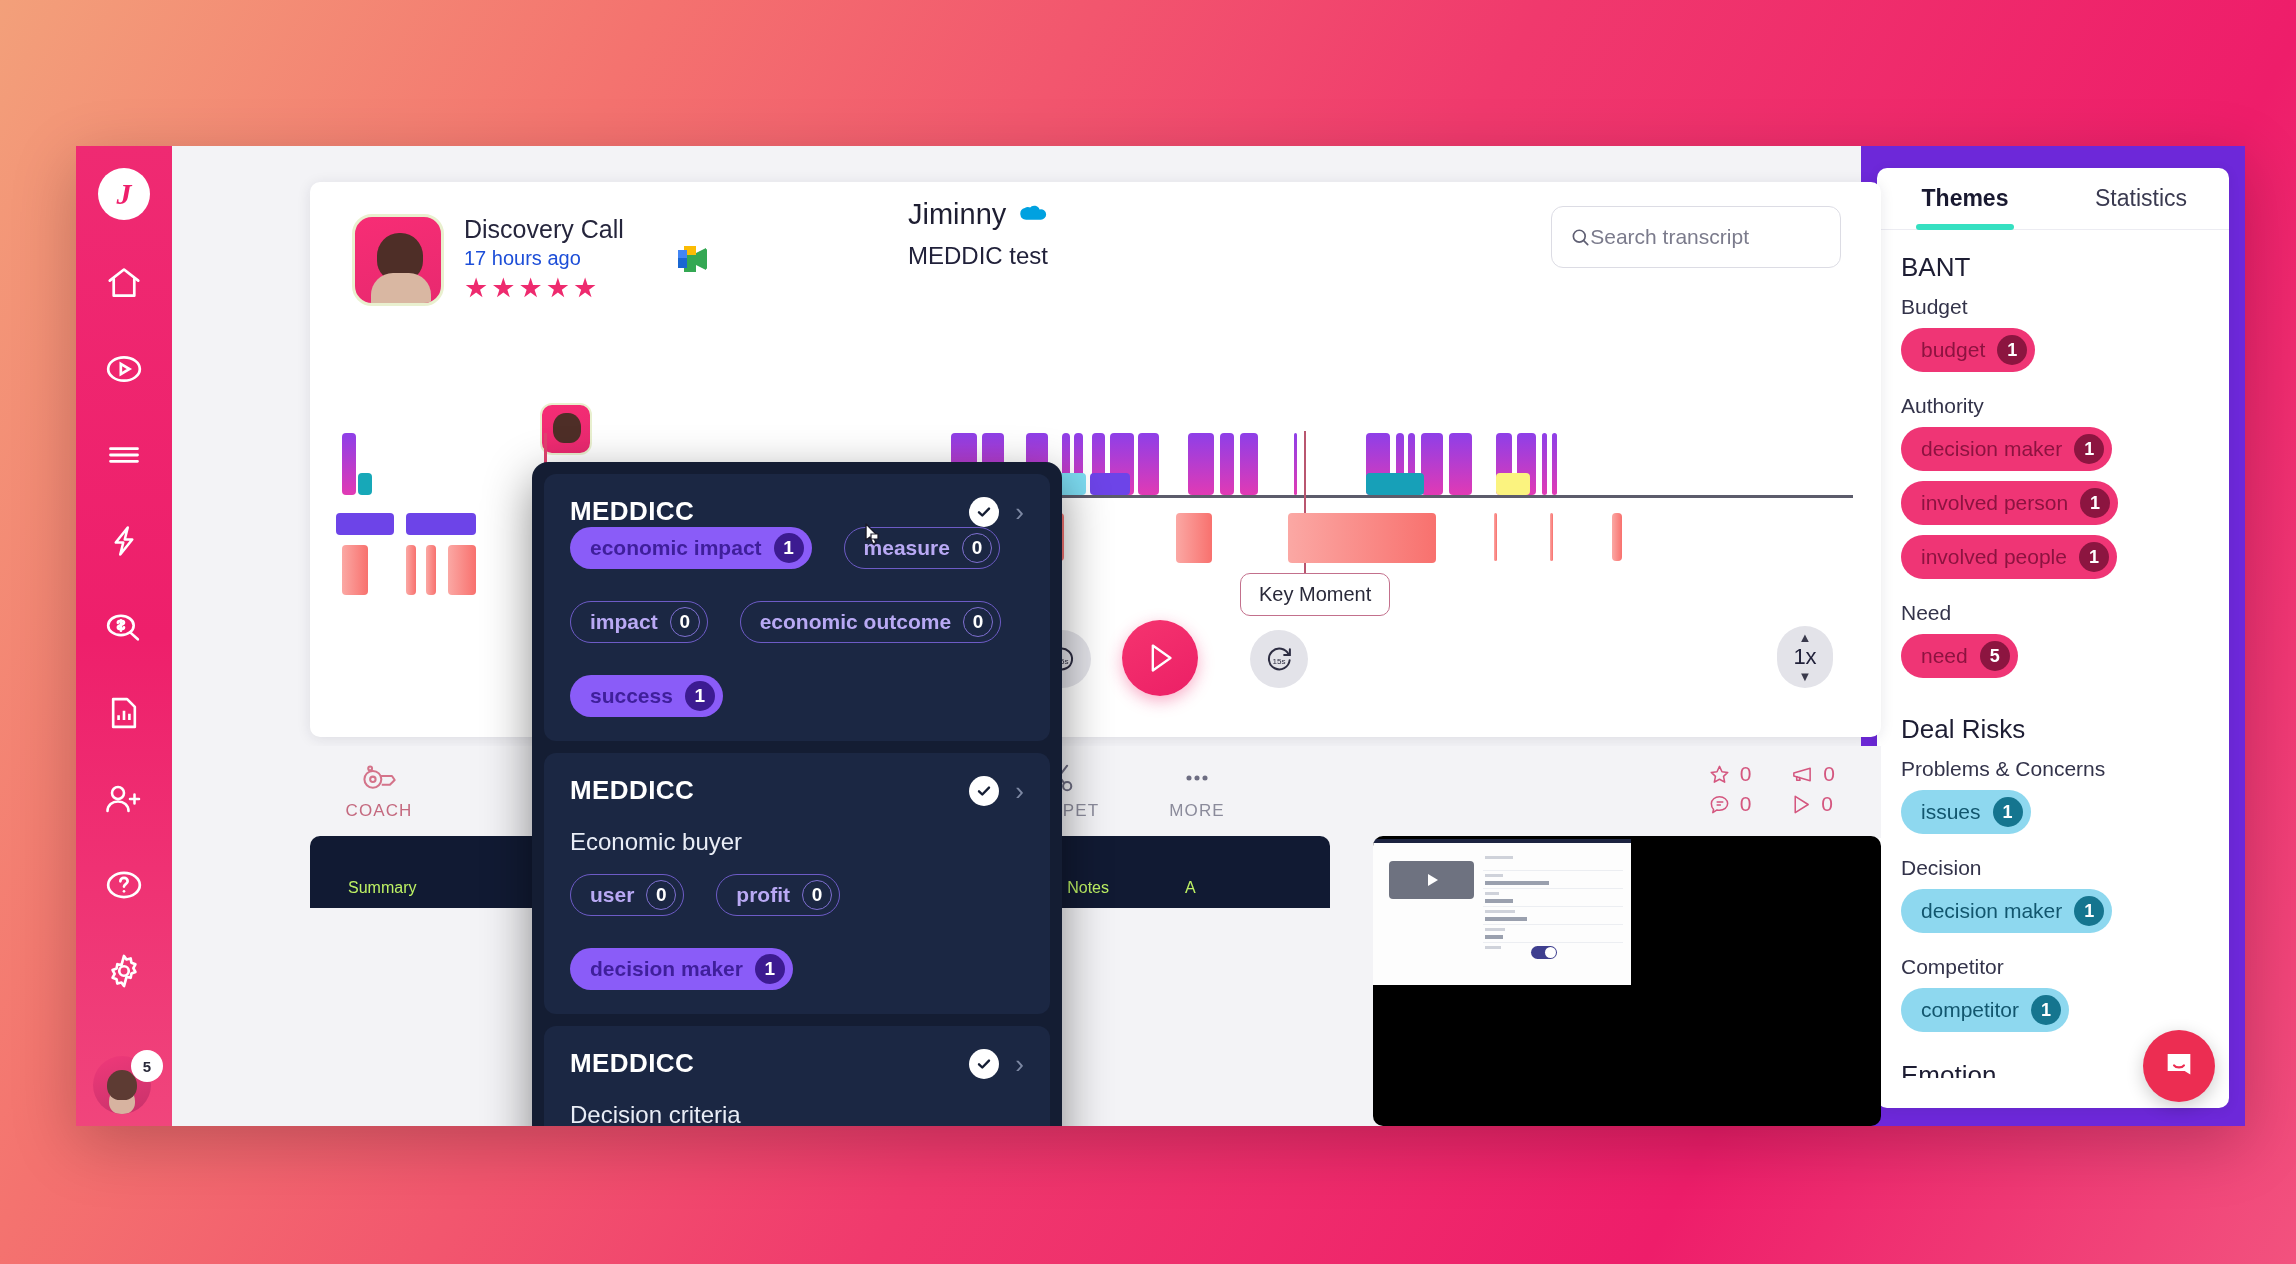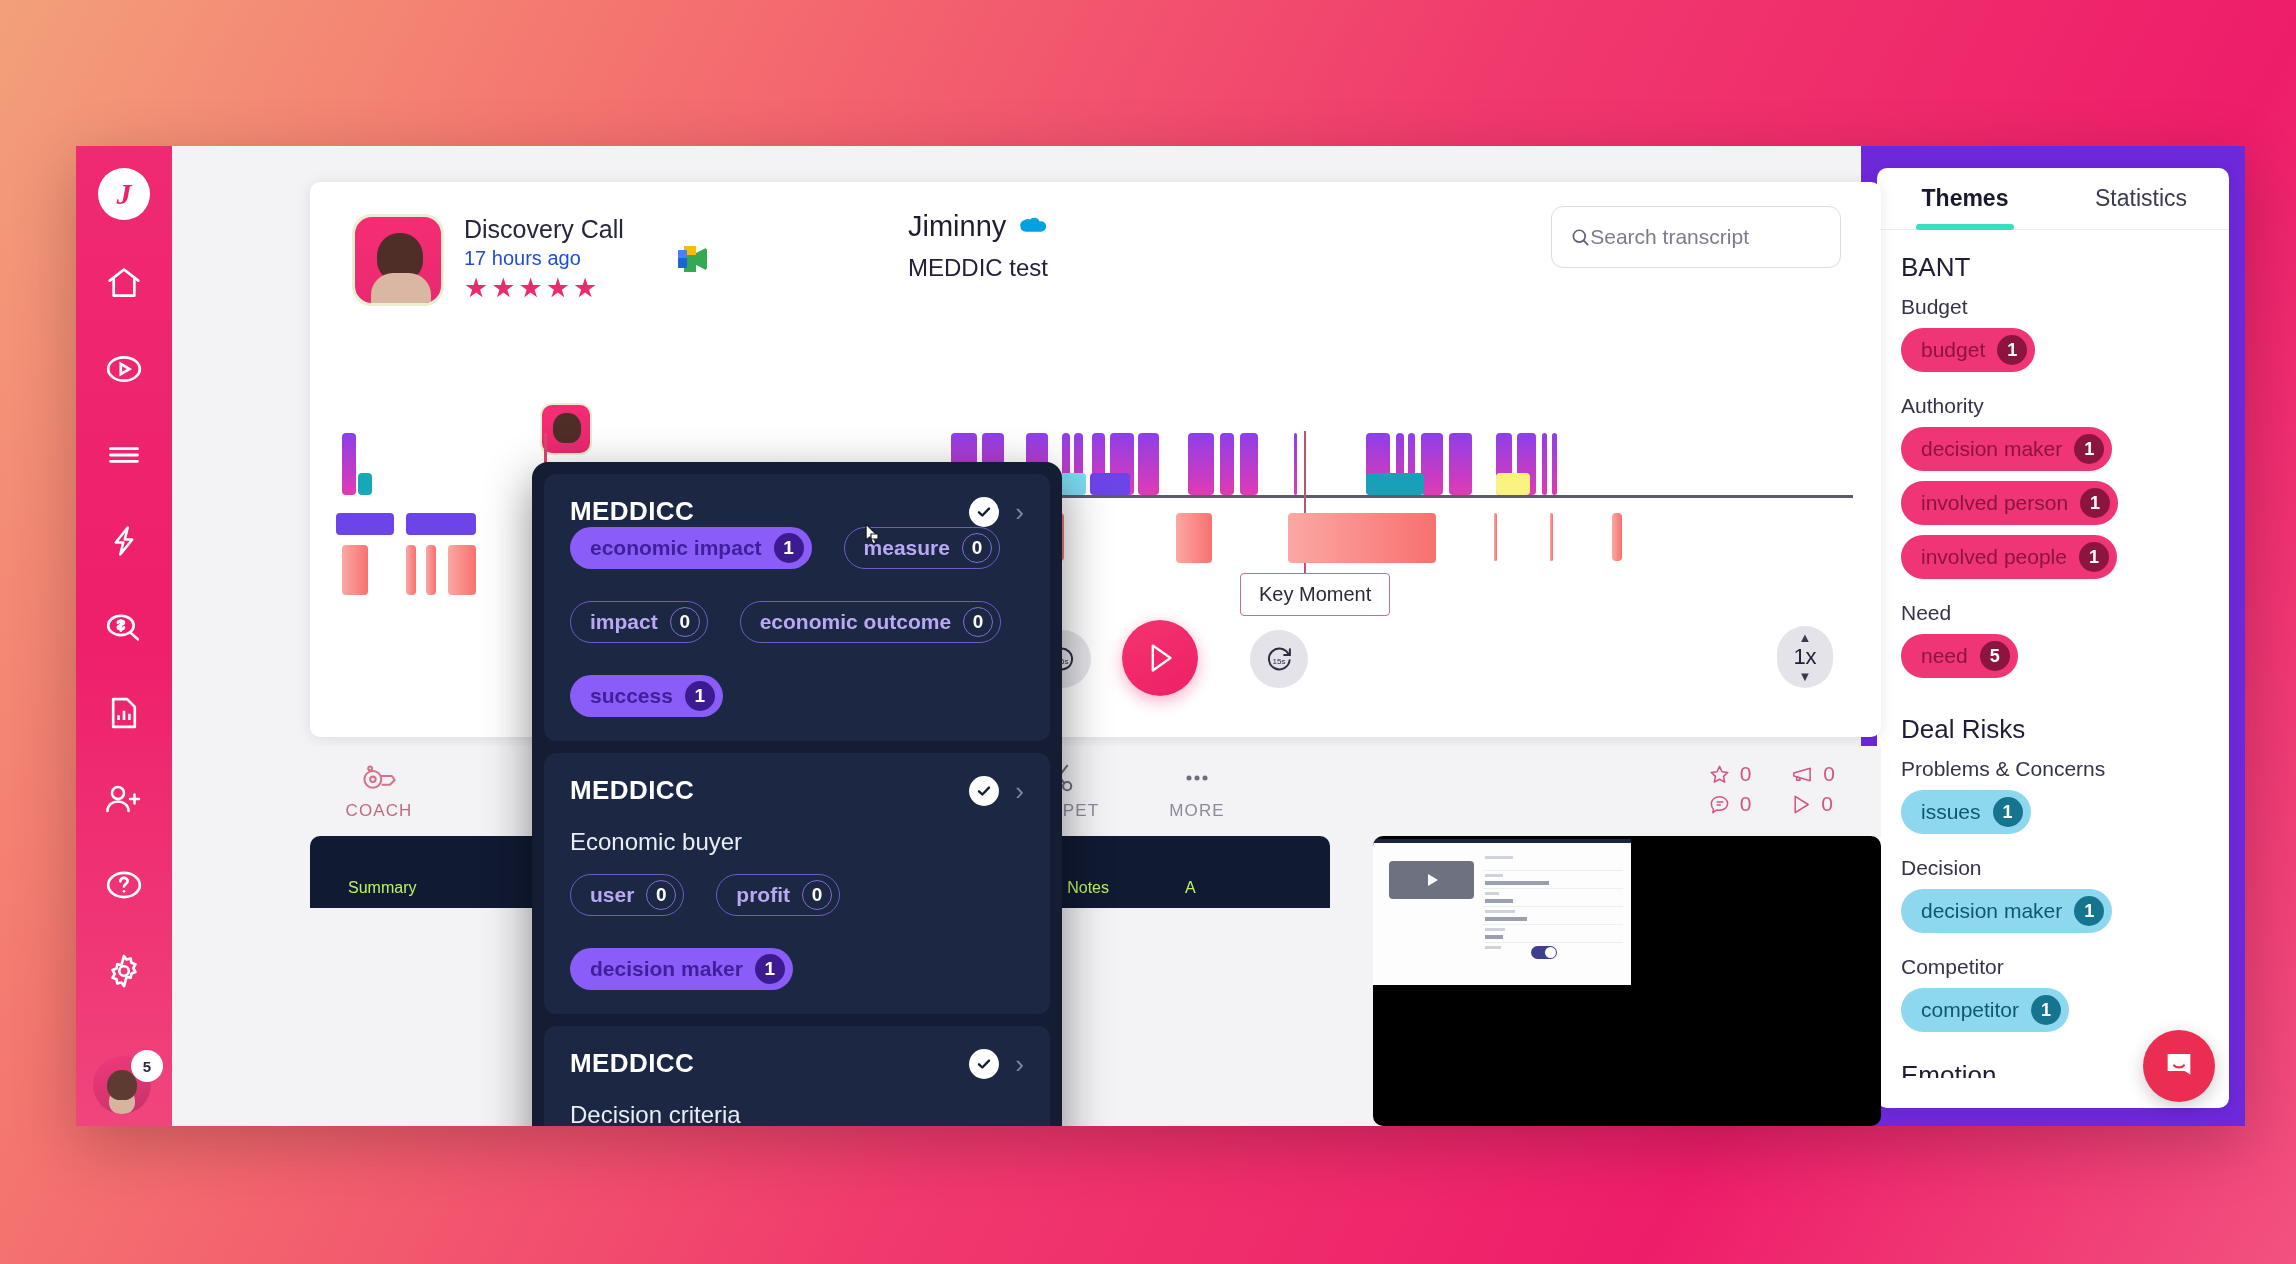--- a/index.html
+++ b/index.html
@@ -112,21 +112,21 @@
     content:''; position:absolute; left:16px; bottom:0;
     width:60px;height:30px;border-radius:22px 22px 0 0;
     background:#d9b7a2;
   }
   .call-meta-title { font-size:25px; color:#25253c; line-height:1.25; }
   .call-meta-sub { font-size:20px; color:#1d4ed8; line-height:1.35; }
   .stars-row { display:flex; gap:3px; margin-top:3px; }
   .star { font-size:27px; line-height:1; color:#ee2a6e; }
   .meet-icon { margin-left:32px; margin-top:30px; }
 
-  #title-block { position:absolute; left:598px; top:28px; text-align:left; }
+  #title-block { position:absolute; left:598px; top:16px; text-align:left; }
   .app-title { font-size:29px; color:#1e1e32; display:flex; align-items:center; gap:12px; }
   .app-sub { font-size:24px; color:#21213a; margin-top:11px; }
   .sf-cloud { width:30px; height:22px; }
 
   #search-box {
     position:absolute; right:40px; top:24px;
     width:290px; height:62px;
     border:1.6px solid #dcdce4; border-radius:12px;
     background:#fff; display:flex; align-items:center; gap:0;
     padding:0 18px;
@@ -146,21 +146,21 @@
   .tl-avatar.a1 { left:230px; top:6px; background:linear-gradient(160deg,#f72d75,#e8296f); }
   .tl-avatar.a1::after{content:'';position:absolute;left:11px;top:8px;width:28px;height:30px;border-radius:46% 46% 40% 40%;background:#4e2e27;}
   .tl-avatar.a2 { left:230px; top:118px; background:linear-gradient(160deg,#98a07a,#6d7350); }
   .tl-avatar.a2::after{content:'';position:absolute;left:12px;top:10px;width:26px;height:28px;border-radius:46%;background:#9b8e62;}
 
   .tl-axis { position:absolute; left:222px; right:28px; top:98px; height:3px; background:#5c5c6b; }
   .playhead { position:absolute; left:234px; top:36px; width:2.5px; height:64px; background:#e0436f; }
   .km-line { position:absolute; left:994px; top:34px; width:2px; height:150px; background:#b9566f; }
   .km-label {
     position:absolute; left:930px; top:176px;
-    padding:9px 18px; border:1.6px solid #c3708c; border-radius:4px;
+    padding:9px 18px; border:1.6px solid #c3708c; border-radius:10px;
     background:#fff; font-size:20px; color:#2a2a3a; white-space:nowrap;
   }
   .blk { position:absolute; border-radius:4px; }
   .tl-time { position:absolute; left:238px; top:208px; font-size:23px; color:#23233a; white-space:nowrap; }
 
   
   #transport { position:absolute; left:0; right:0; top:440px; height:115px; }
   .skip-btn {
     position:absolute; width:58px;height:58px;border-radius:50%;
     background:#e3e3e9; display:flex;align-items:center;justify-content:center;

